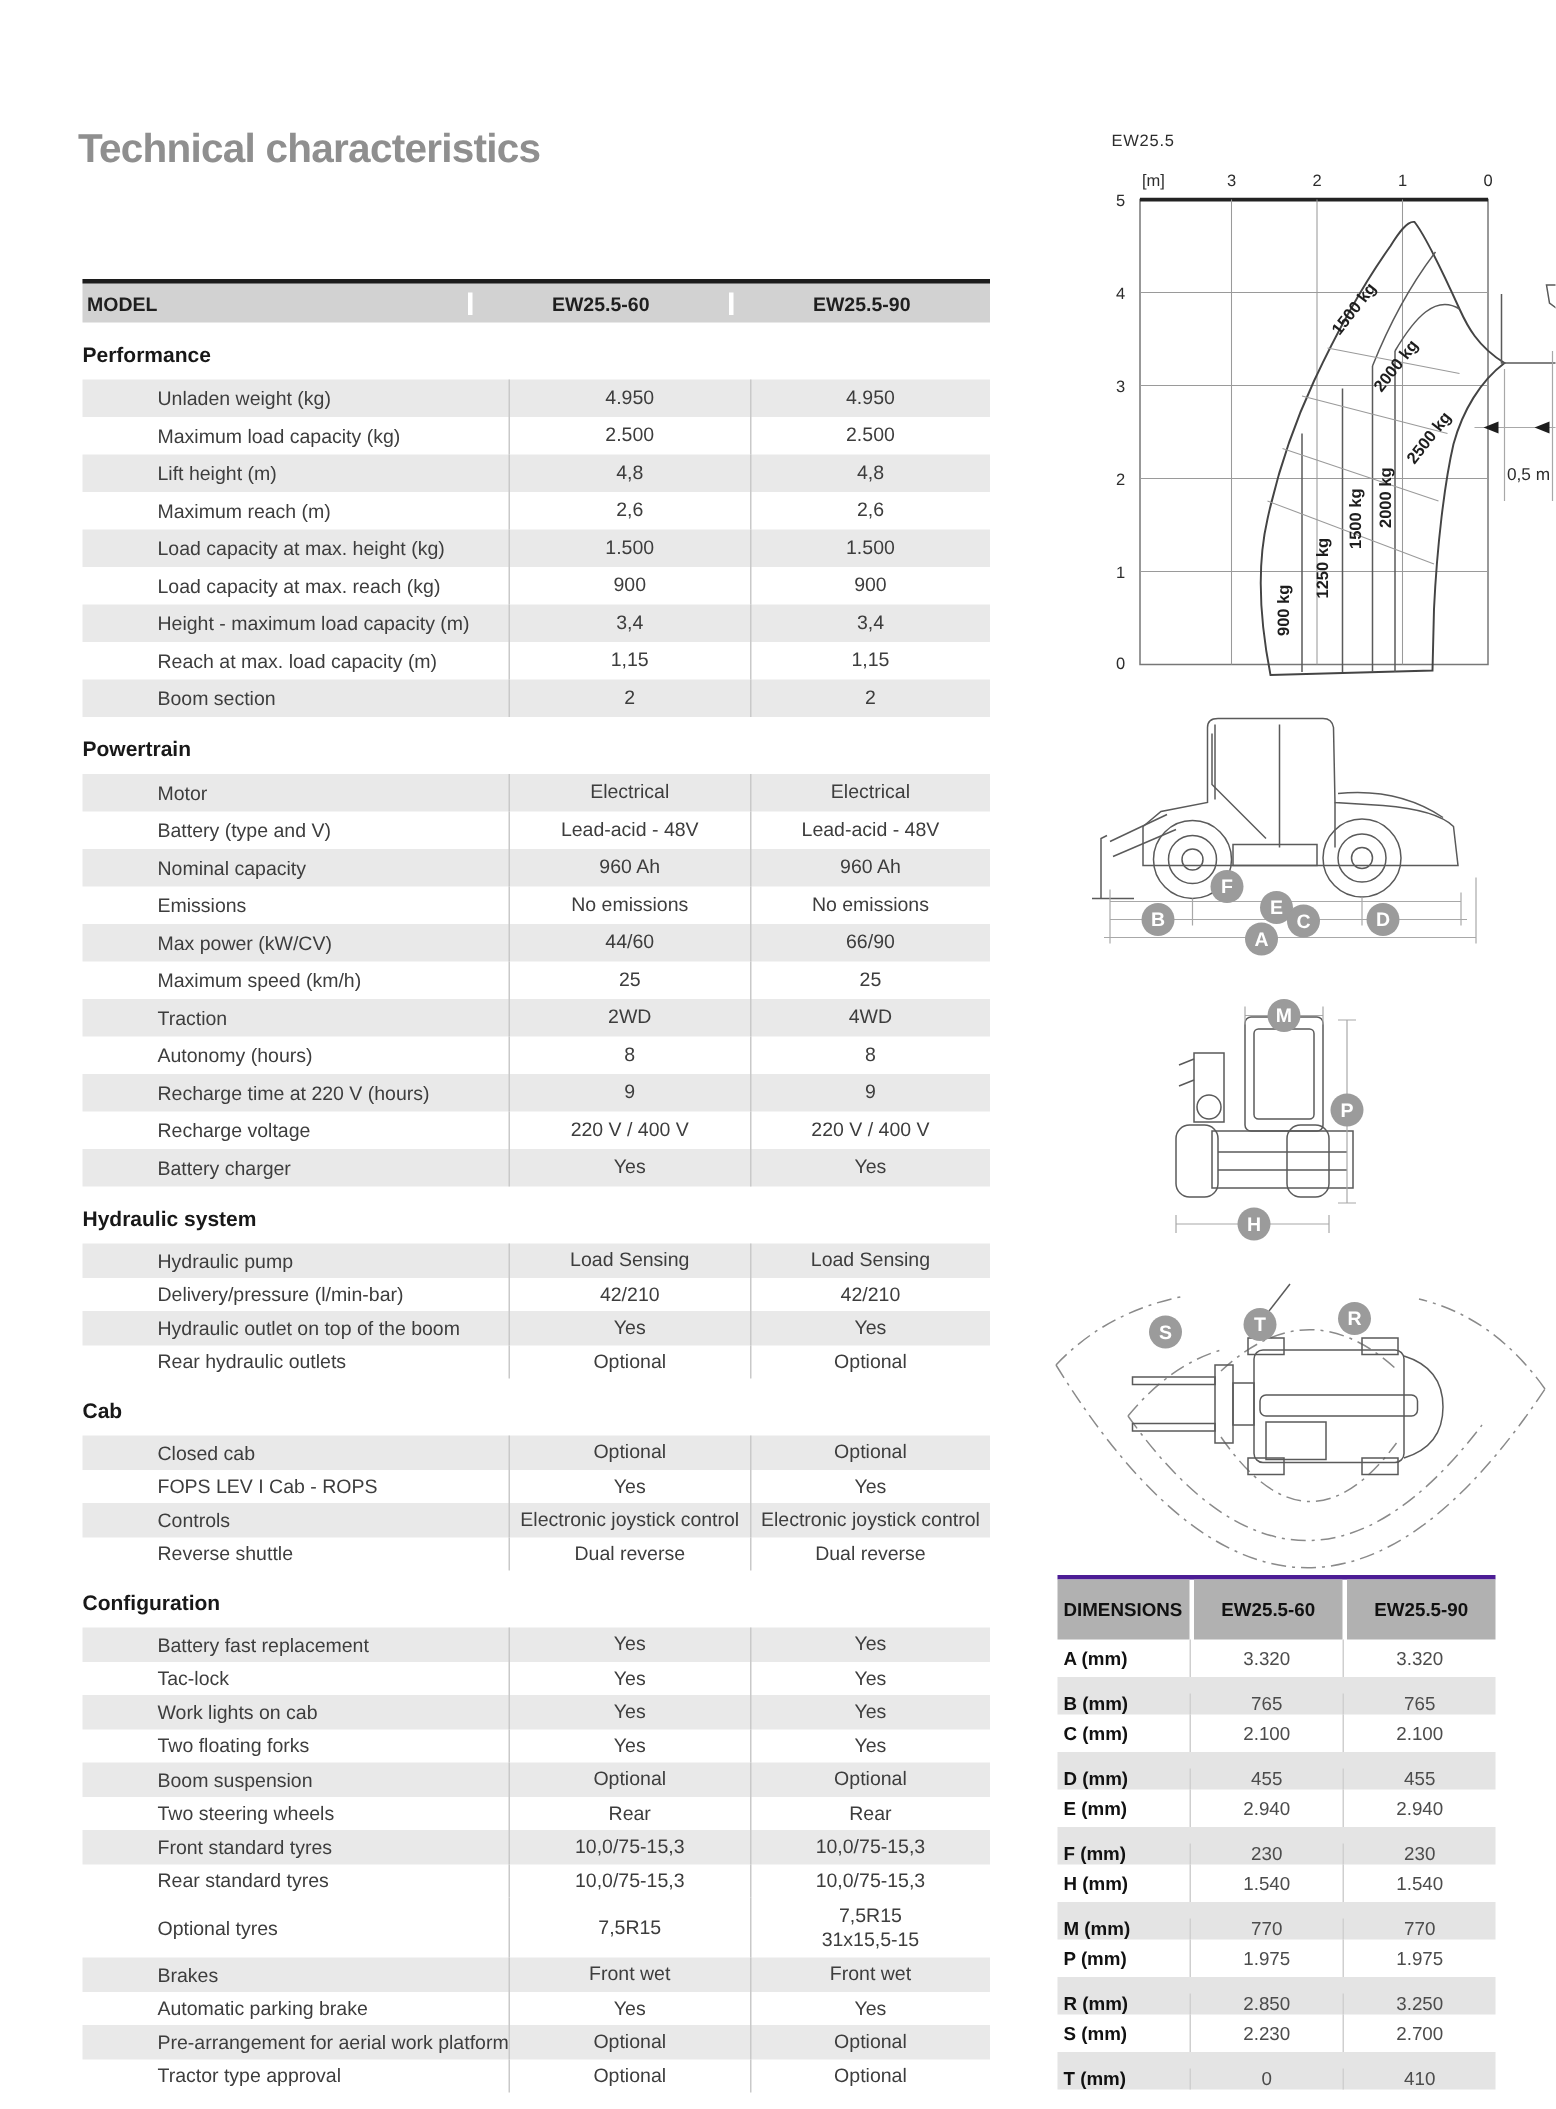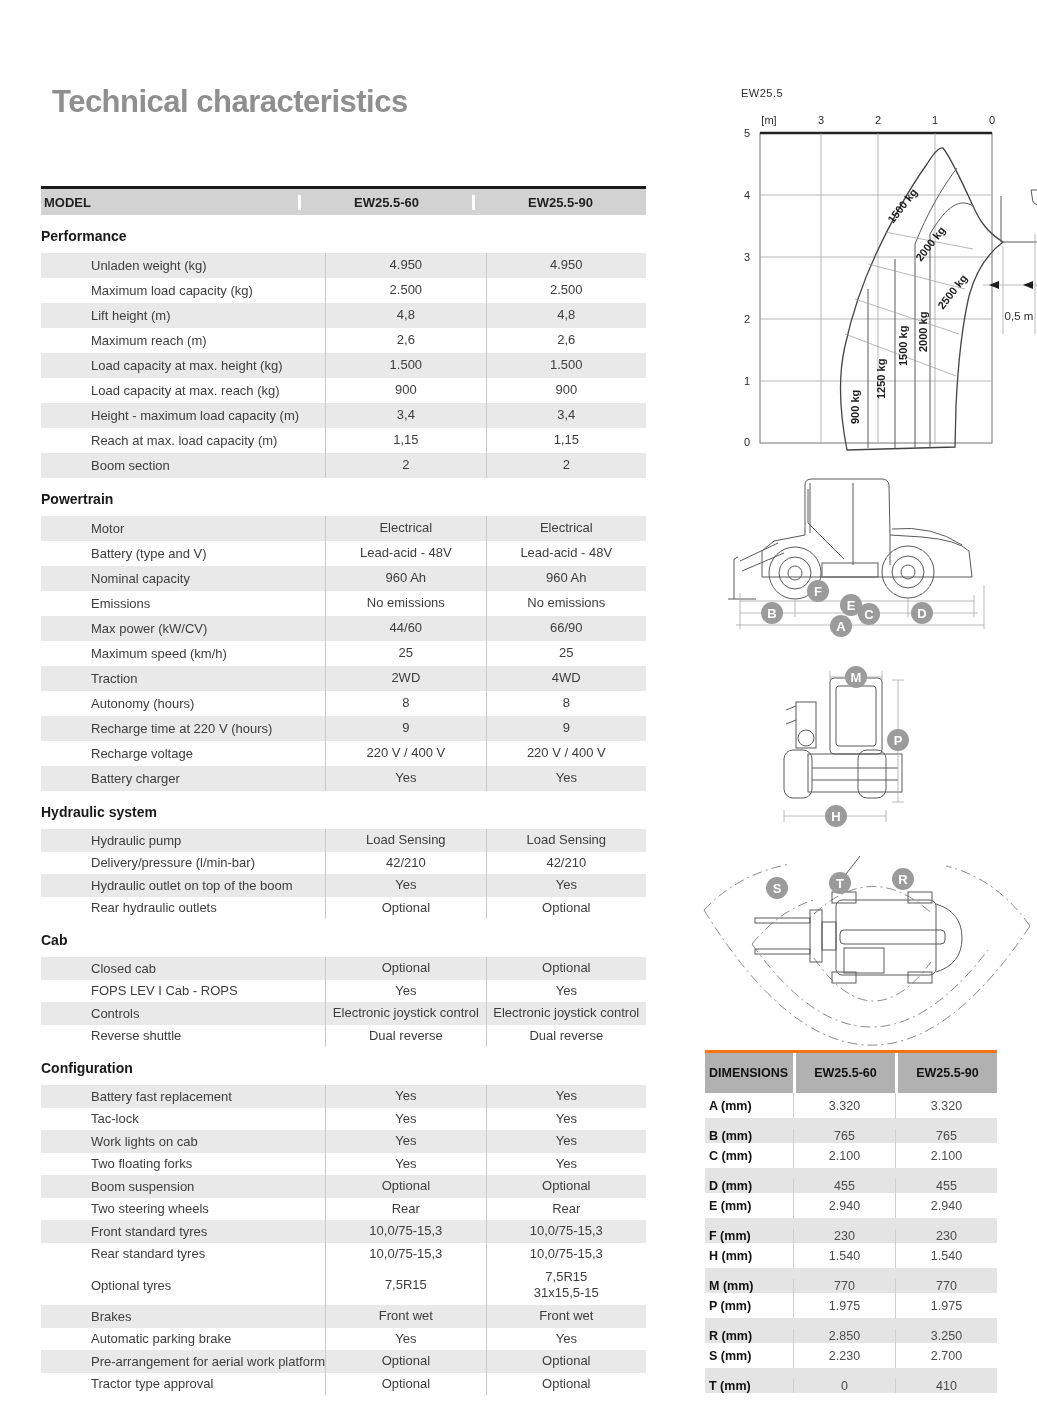--- a/index.html
+++ b/index.html
@@ -3,24 +3,24 @@
 <meta charset="utf-8">
 <style>
   html,body { margin:0; padding:0; }
   body {
     width:1037px; height:1406px; position:relative; background:#ffffff;
     font-family:"Liberation Sans", sans-serif; color:#3a3a3a;
     overflow:hidden;
   }
   .page-title {
     position:absolute; left:52px; top:84px;
-    font-size:31px; font-weight:bold; color:#8f8f8f; letter-spacing:-0.5px;
+    font-size:27px; font-weight:bold; color:#8f8f8f; letter-spacing:-0.5px;
   }
   
-  .main-table { position:absolute; left:41px; top:186px; width:605px; }
+  .main-table { position:absolute; left:55px; top:186px; width:605px; }
   .mt-header {
     display:flex; height:26px; background:#d2d2d2; border-top:3px solid #1c1c1c;
     font-weight:bold; font-size:13px; color:#1f1f1f; align-items:center;
   }
   .mt-header .c0 { width:257px; padding-left:3px; box-sizing:border-box; }
   .mt-header .c1, .mt-header .c2 {
     width:174px; text-align:center; border-left:3px solid #ffffff; box-sizing:border-box;
   }
   .section-title { margin:11px 0 7px 0; height:20px; line-height:20px;
     font-weight:bold; font-size:14px; color:#181818; }
@@ -29,21 +29,21 @@
   .mt-row .c0 { width:257px; padding-left:3px; box-sizing:border-box;
     display:flex; align-items:center; }
   .mt-row .c1, .mt-row .c2 {
     width:174px; border-left:1px solid #c9c9c9; box-sizing:border-box;
     display:flex; align-items:center; justify-content:center;
     text-align:center; white-space:pre-line; line-height:1.25;
   }
   .h25 { height:25px; } .h22 { height:22.5px; } .h40 { height:40px; }
   
   .dims-table { position:absolute; left:705px; top:1050px; width:292px; font-size:12.5px; }
-  .dt-header { display:flex; height:40px; border-top:3px solid #f97316;
+  .dt-header { display:flex; height:40px; border-top:3px solid #4c1d95;
     font-weight:bold; color:#111; }
   .dt-header > div { background:#b1b1b1; display:flex; align-items:center; box-sizing:border-box; }
   .dt-header .c0 { width:88px; padding-left:4px; }
   .dt-header .c1, .dt-header .c2 { width:99px; justify-content:center; margin-left:3px; }
   .dt-row { display:flex; height:25px; align-items:stretch; }
   .dt-row.shaded { background:#e4e4e4;align-items:flex-end; }
   .dt-row .c0 { width:88px; font-weight:bold; color:#111; padding-left:4px;
     box-sizing:border-box; display:flex; align-items:center; }
   .dt-row .c1, .dt-row .c2 { width:102px; box-sizing:border-box;
     border-left:1px solid #cfcfcf; display:flex; align-items:center;

